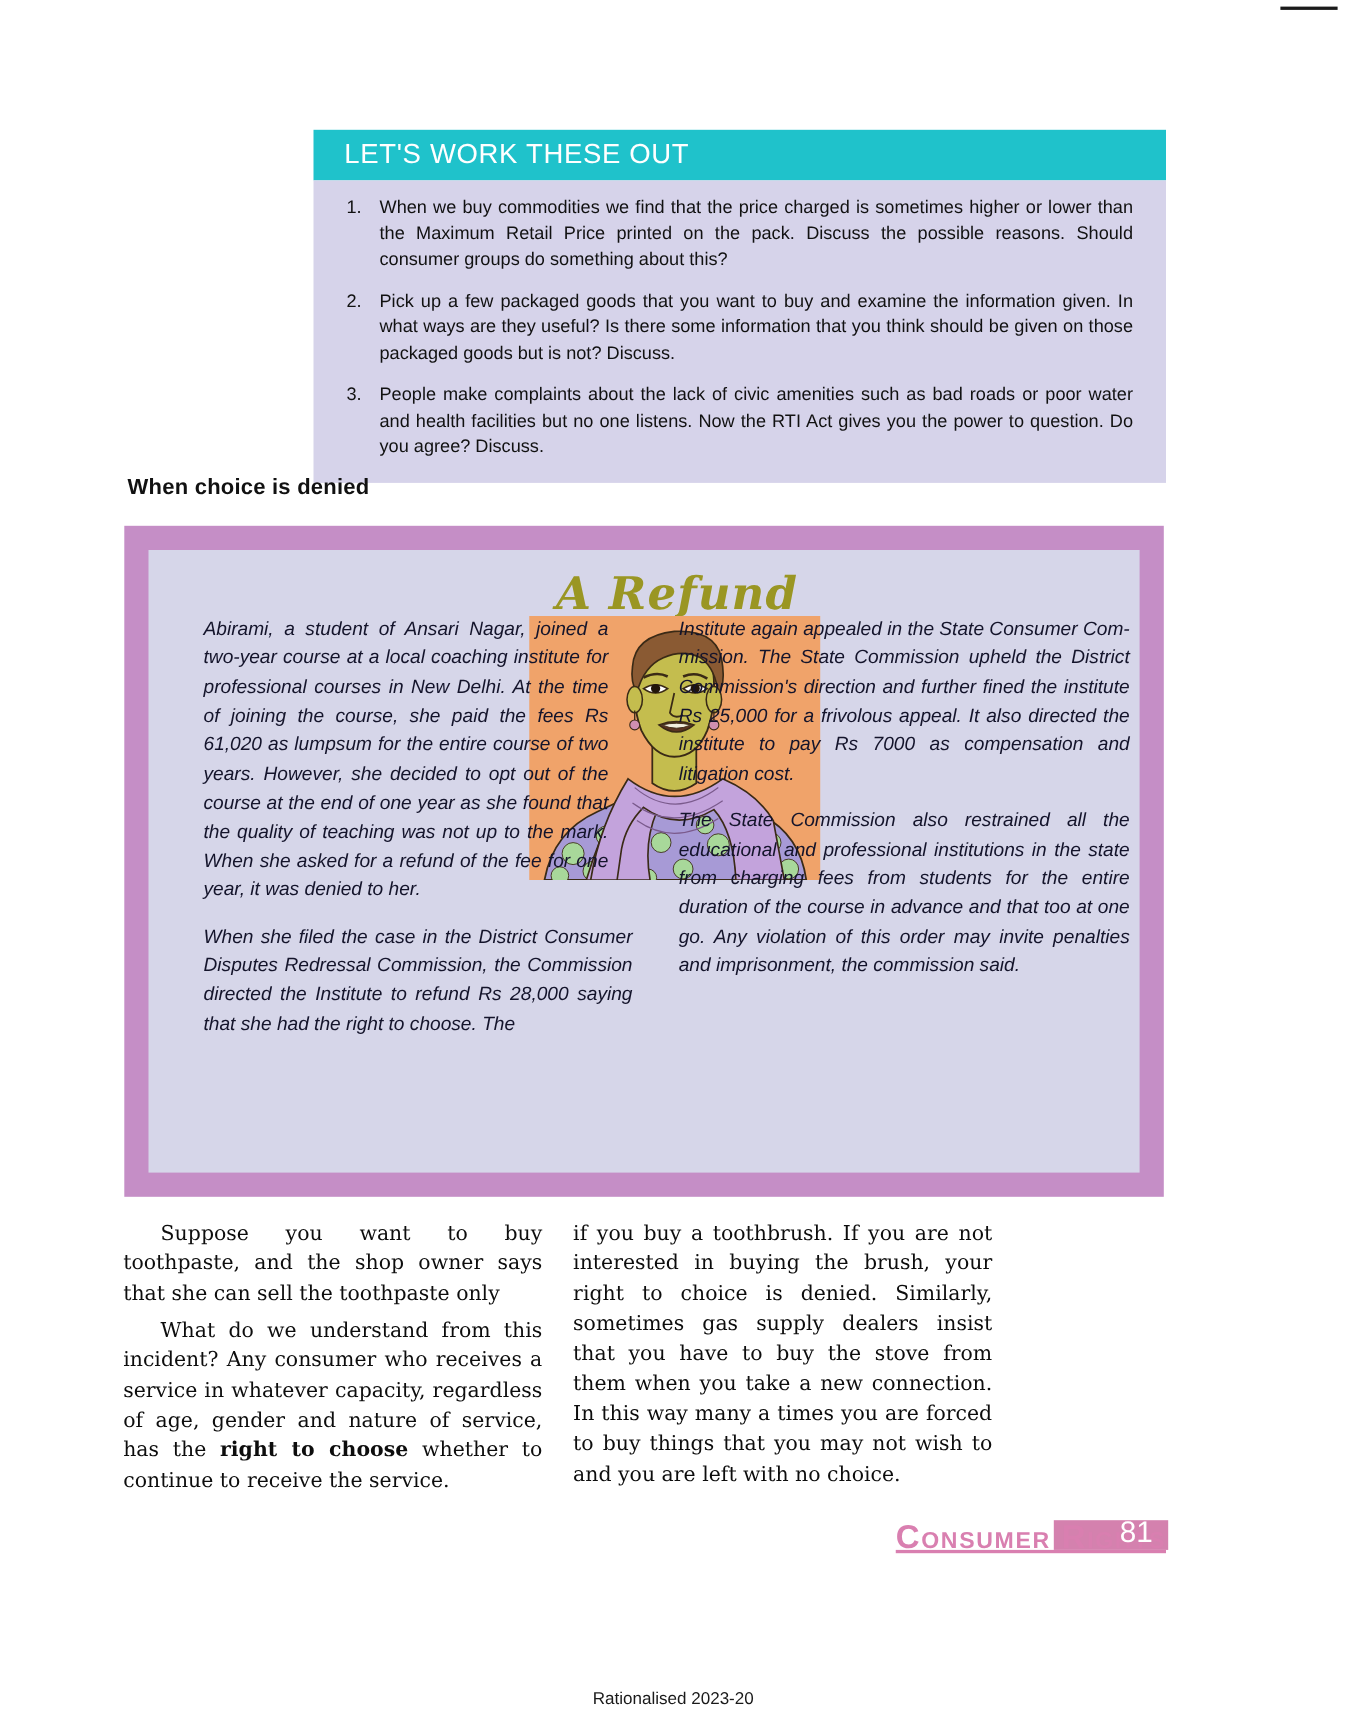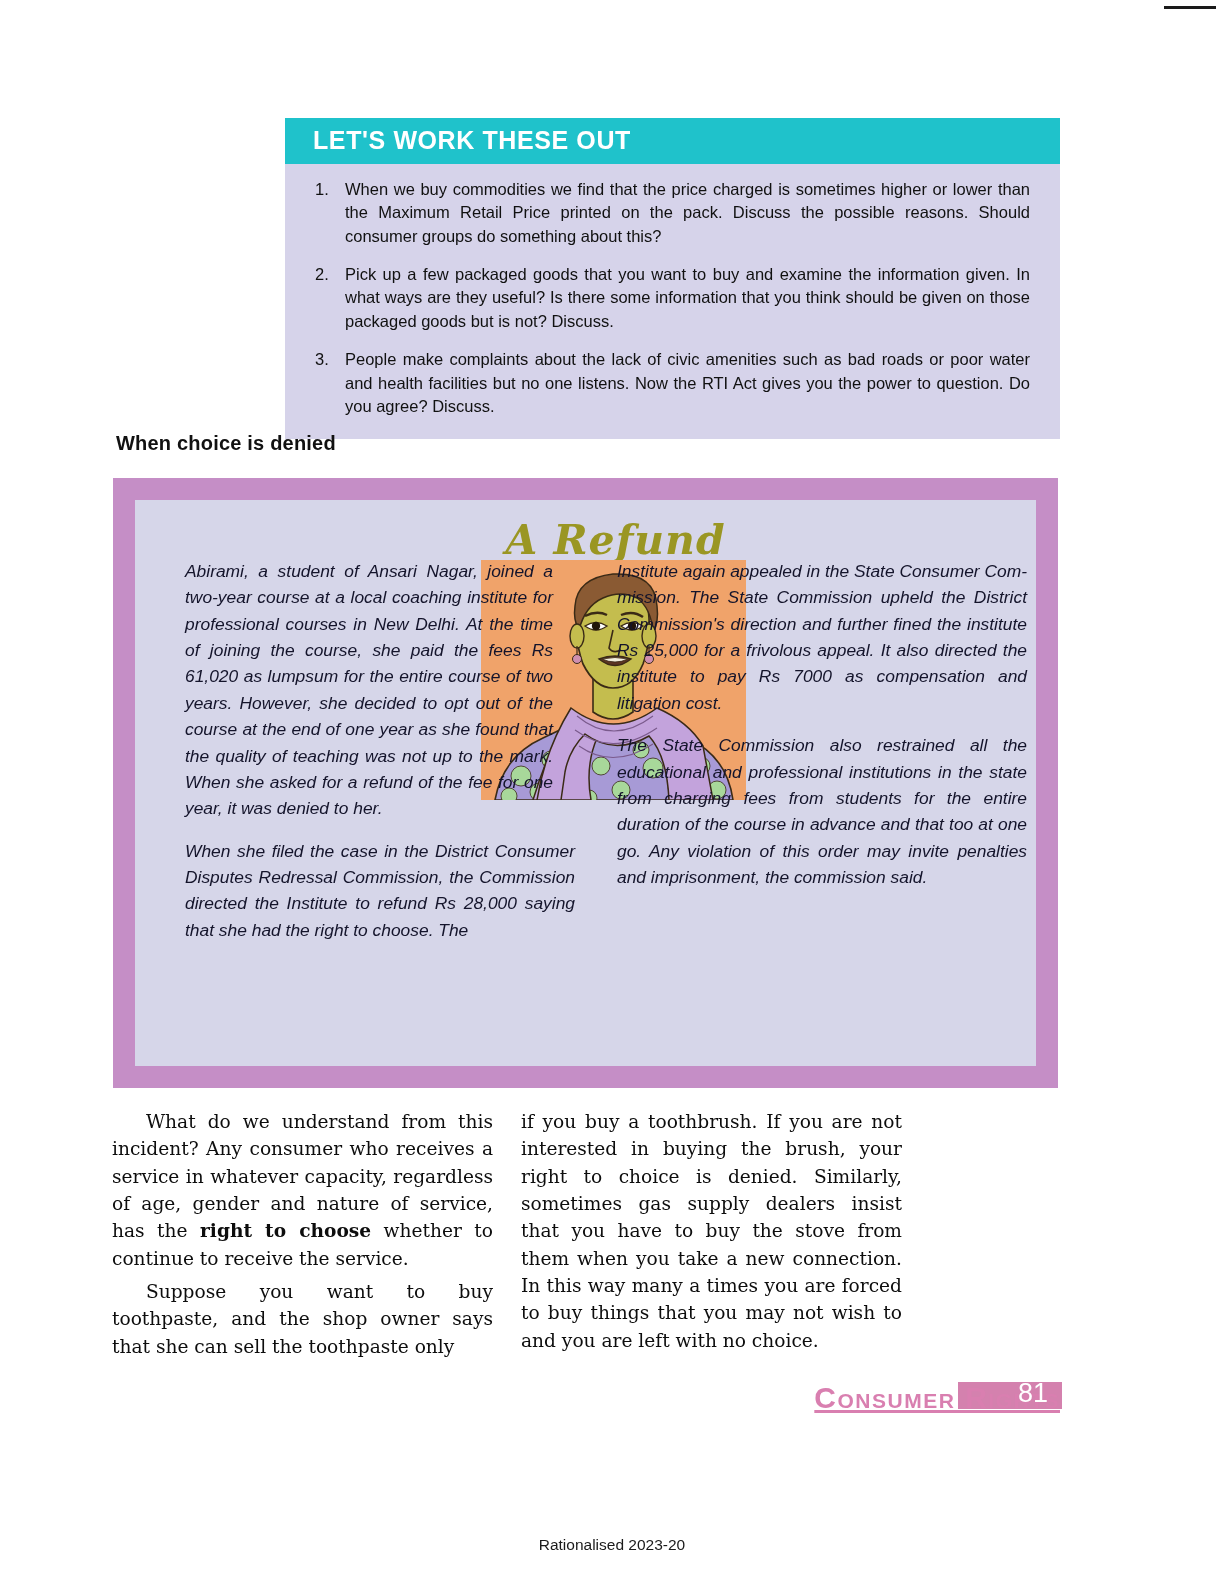--- a/index.html
+++ b/index.html
@@ -29,21 +29,21 @@
   .activity-box {
     position: absolute;
     left: 285px;
     top: 118px;
     width: 775px;
   }
   .activity-header {
     background: #1fc2cb;
     color: #ffffff;
     font-family: "Liberation Sans", sans-serif;
-    font-weight: bold;
+    font-weight: normal;
     font-size: 25px;
     letter-spacing: 0.6px;
     padding: 8px 0 9px 28px;
     line-height: 1.15;
   }
   .activity-body {
     background: #d6d3ea;
     padding: 14px 30px 20px 30px;
   }
   .activity-item {
@@ -332,22 +332,22 @@
         <span>Institute again appealed in the State Consumer Com-mission. The State Commission upheld the District Commission's direction and further fined the institute Rs 25,000 for a frivolous appeal. It also directed the institute to pay Rs 7000 as compensation and litigation cost.</span>
       </p>
       <p class="story-p">The State Commission also restrained all the educational and professional institutions in the state from charging fees from students for the entire duration of the course in advance and that too at one go. Any violation of this order may invite penalties and imprisonment, the commission said.</p>
     </div>
 
   </div>
 </div>
 
 <div class="body-cols">
   <div class="body-col">
+    <p class="body-p indent" id="bodyL1"><span>Suppose you want to buy toothpaste, and the shop owner says that she can sell the toothpaste only</span></p>
     <p class="body-p indent" id="bodyL0"><span>What do we understand from this incident? Any consumer who receives a service in whatever capacity, regardless of age, gender and nature of service, has the </span><b>right to choose</b><span> whether to continue to receive the service.</span></p>
-    <p class="body-p indent" id="bodyL1"><span>Suppose you want to buy toothpaste, and the shop owner says that she can sell the toothpaste only</span></p>
   </div>
   <div class="body-col">
     <p class="body-p" id="bodyR0"><span>if you buy a toothbrush. If you are not interested in buying the brush, your right to choice is denied. Similarly, sometimes gas supply dealers insist that you have to buy the stove from them when you take a new connection. In this way many a times you are forced to buy things that you may not wish to and you are left with no choice.</span></p>
   </div>
 </div>
 
 <div class="footer-pagebar"></div>
 <div class="footer-chapter">Consumer Rights</div>
 <div class="footer-pagenum">81</div>
 <div class="footer-rationalised">Rationalised 2023-20</div>

